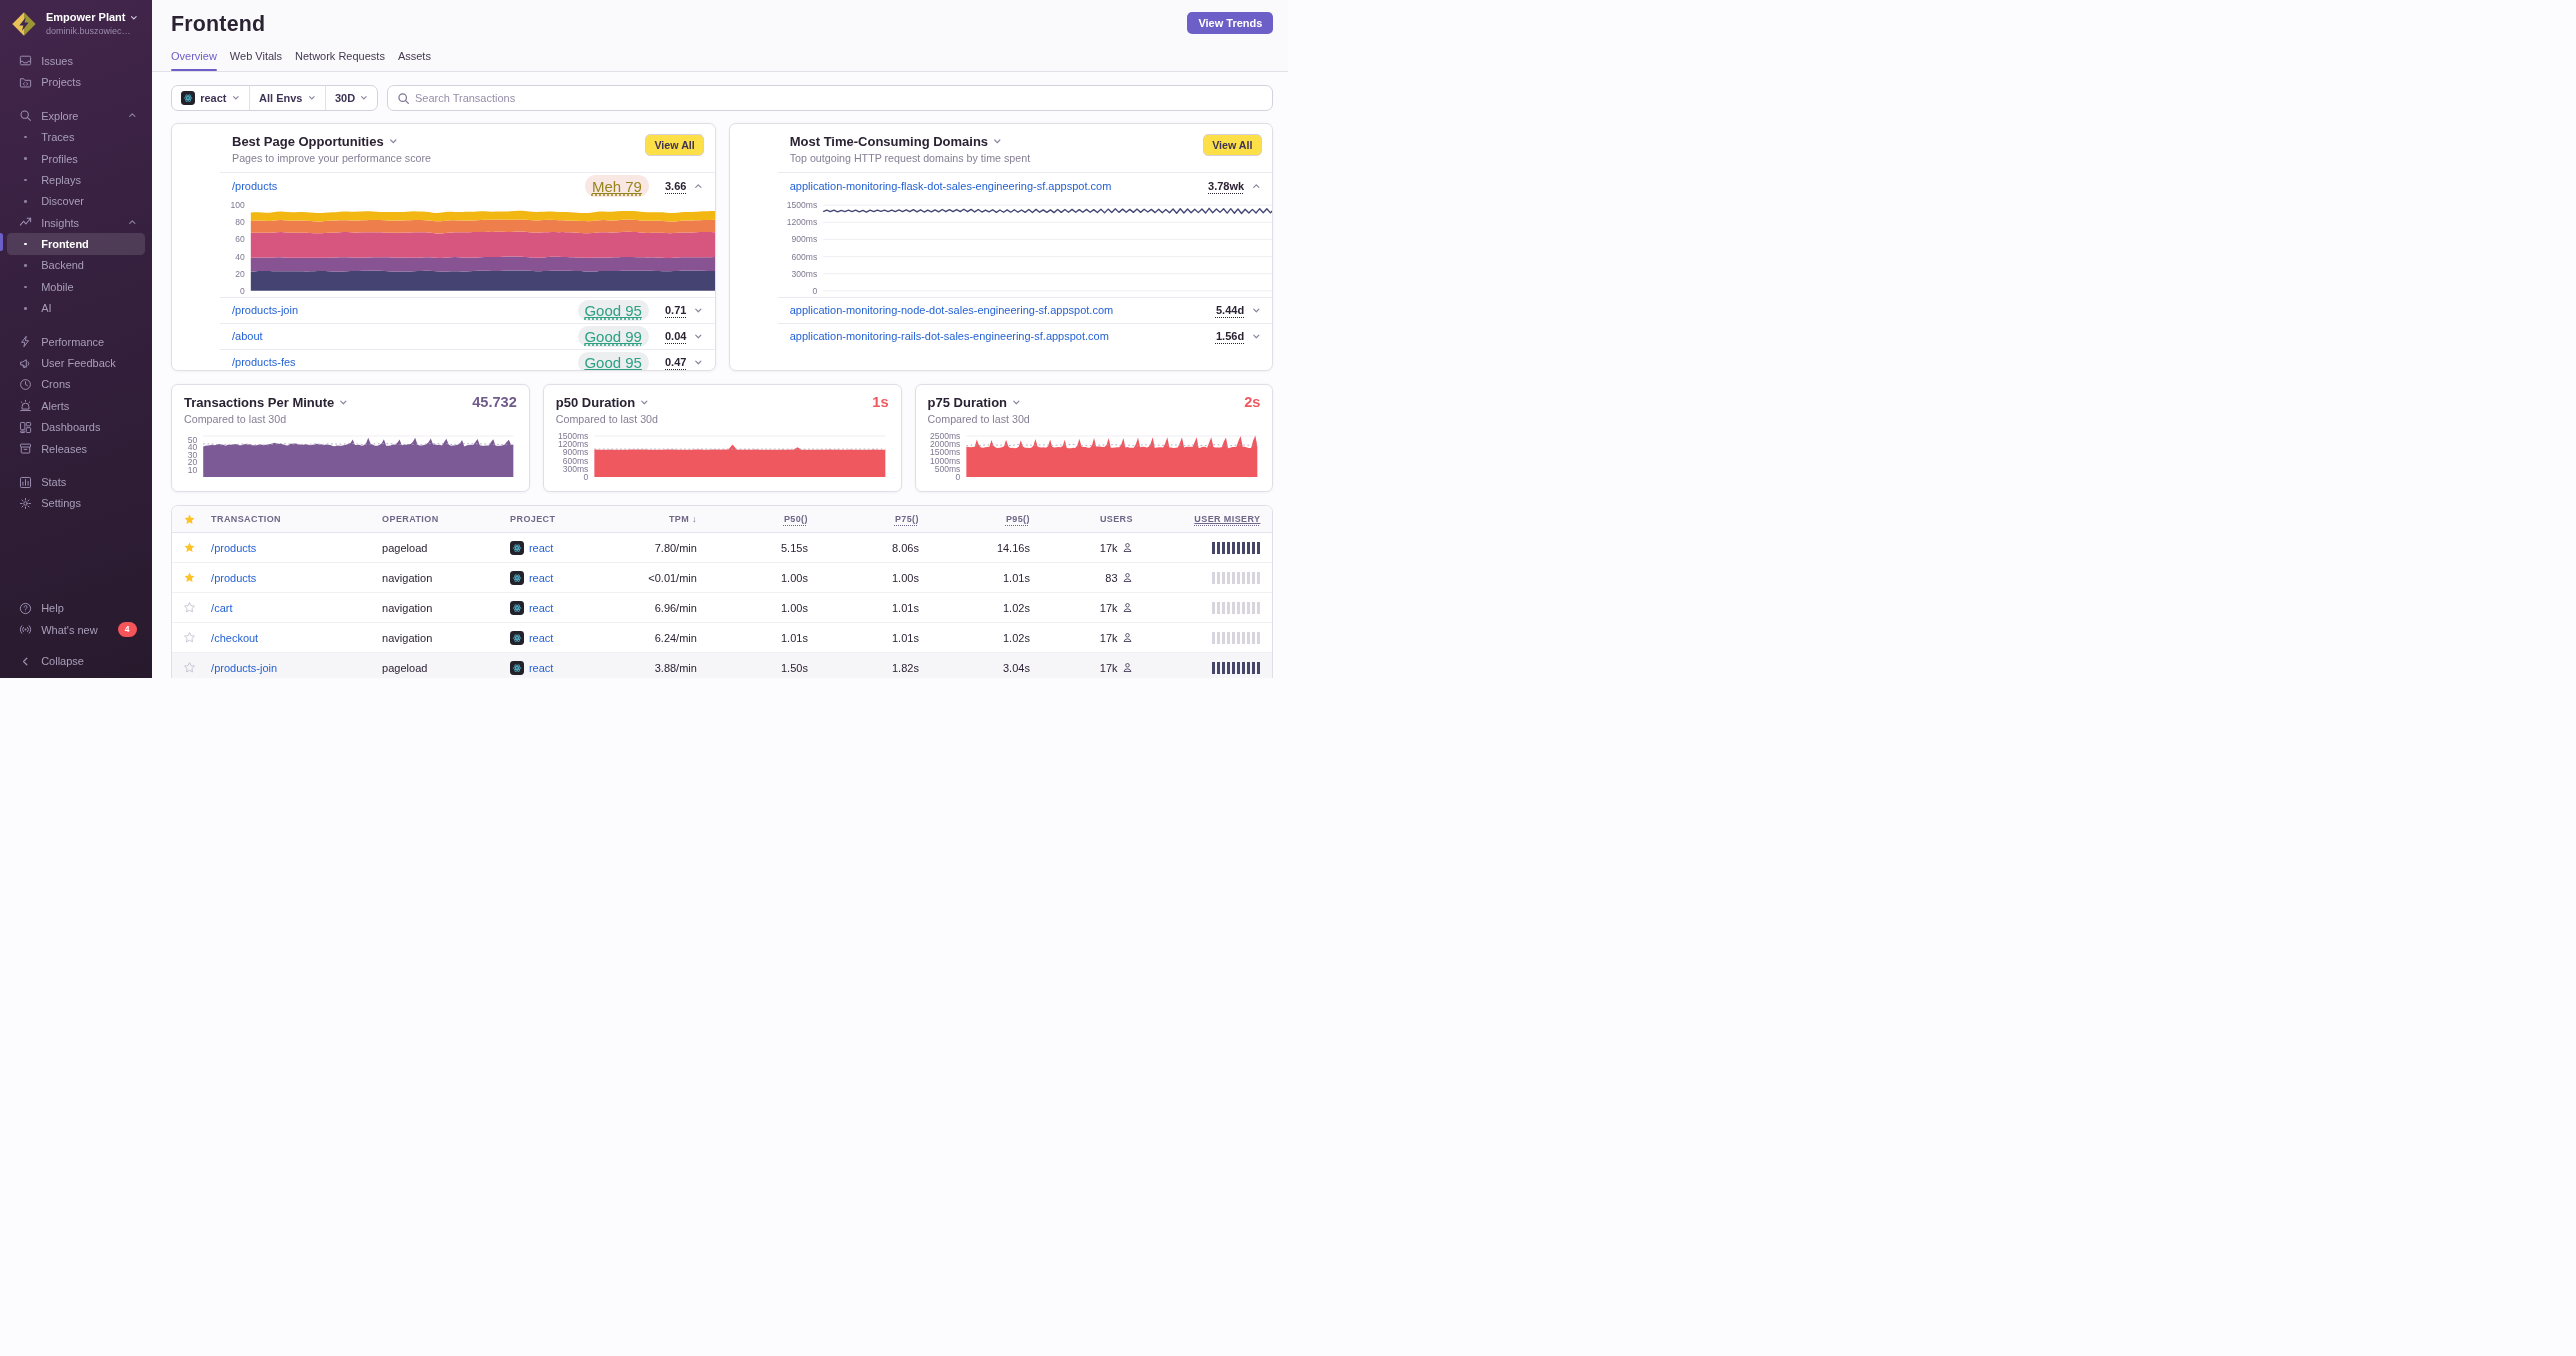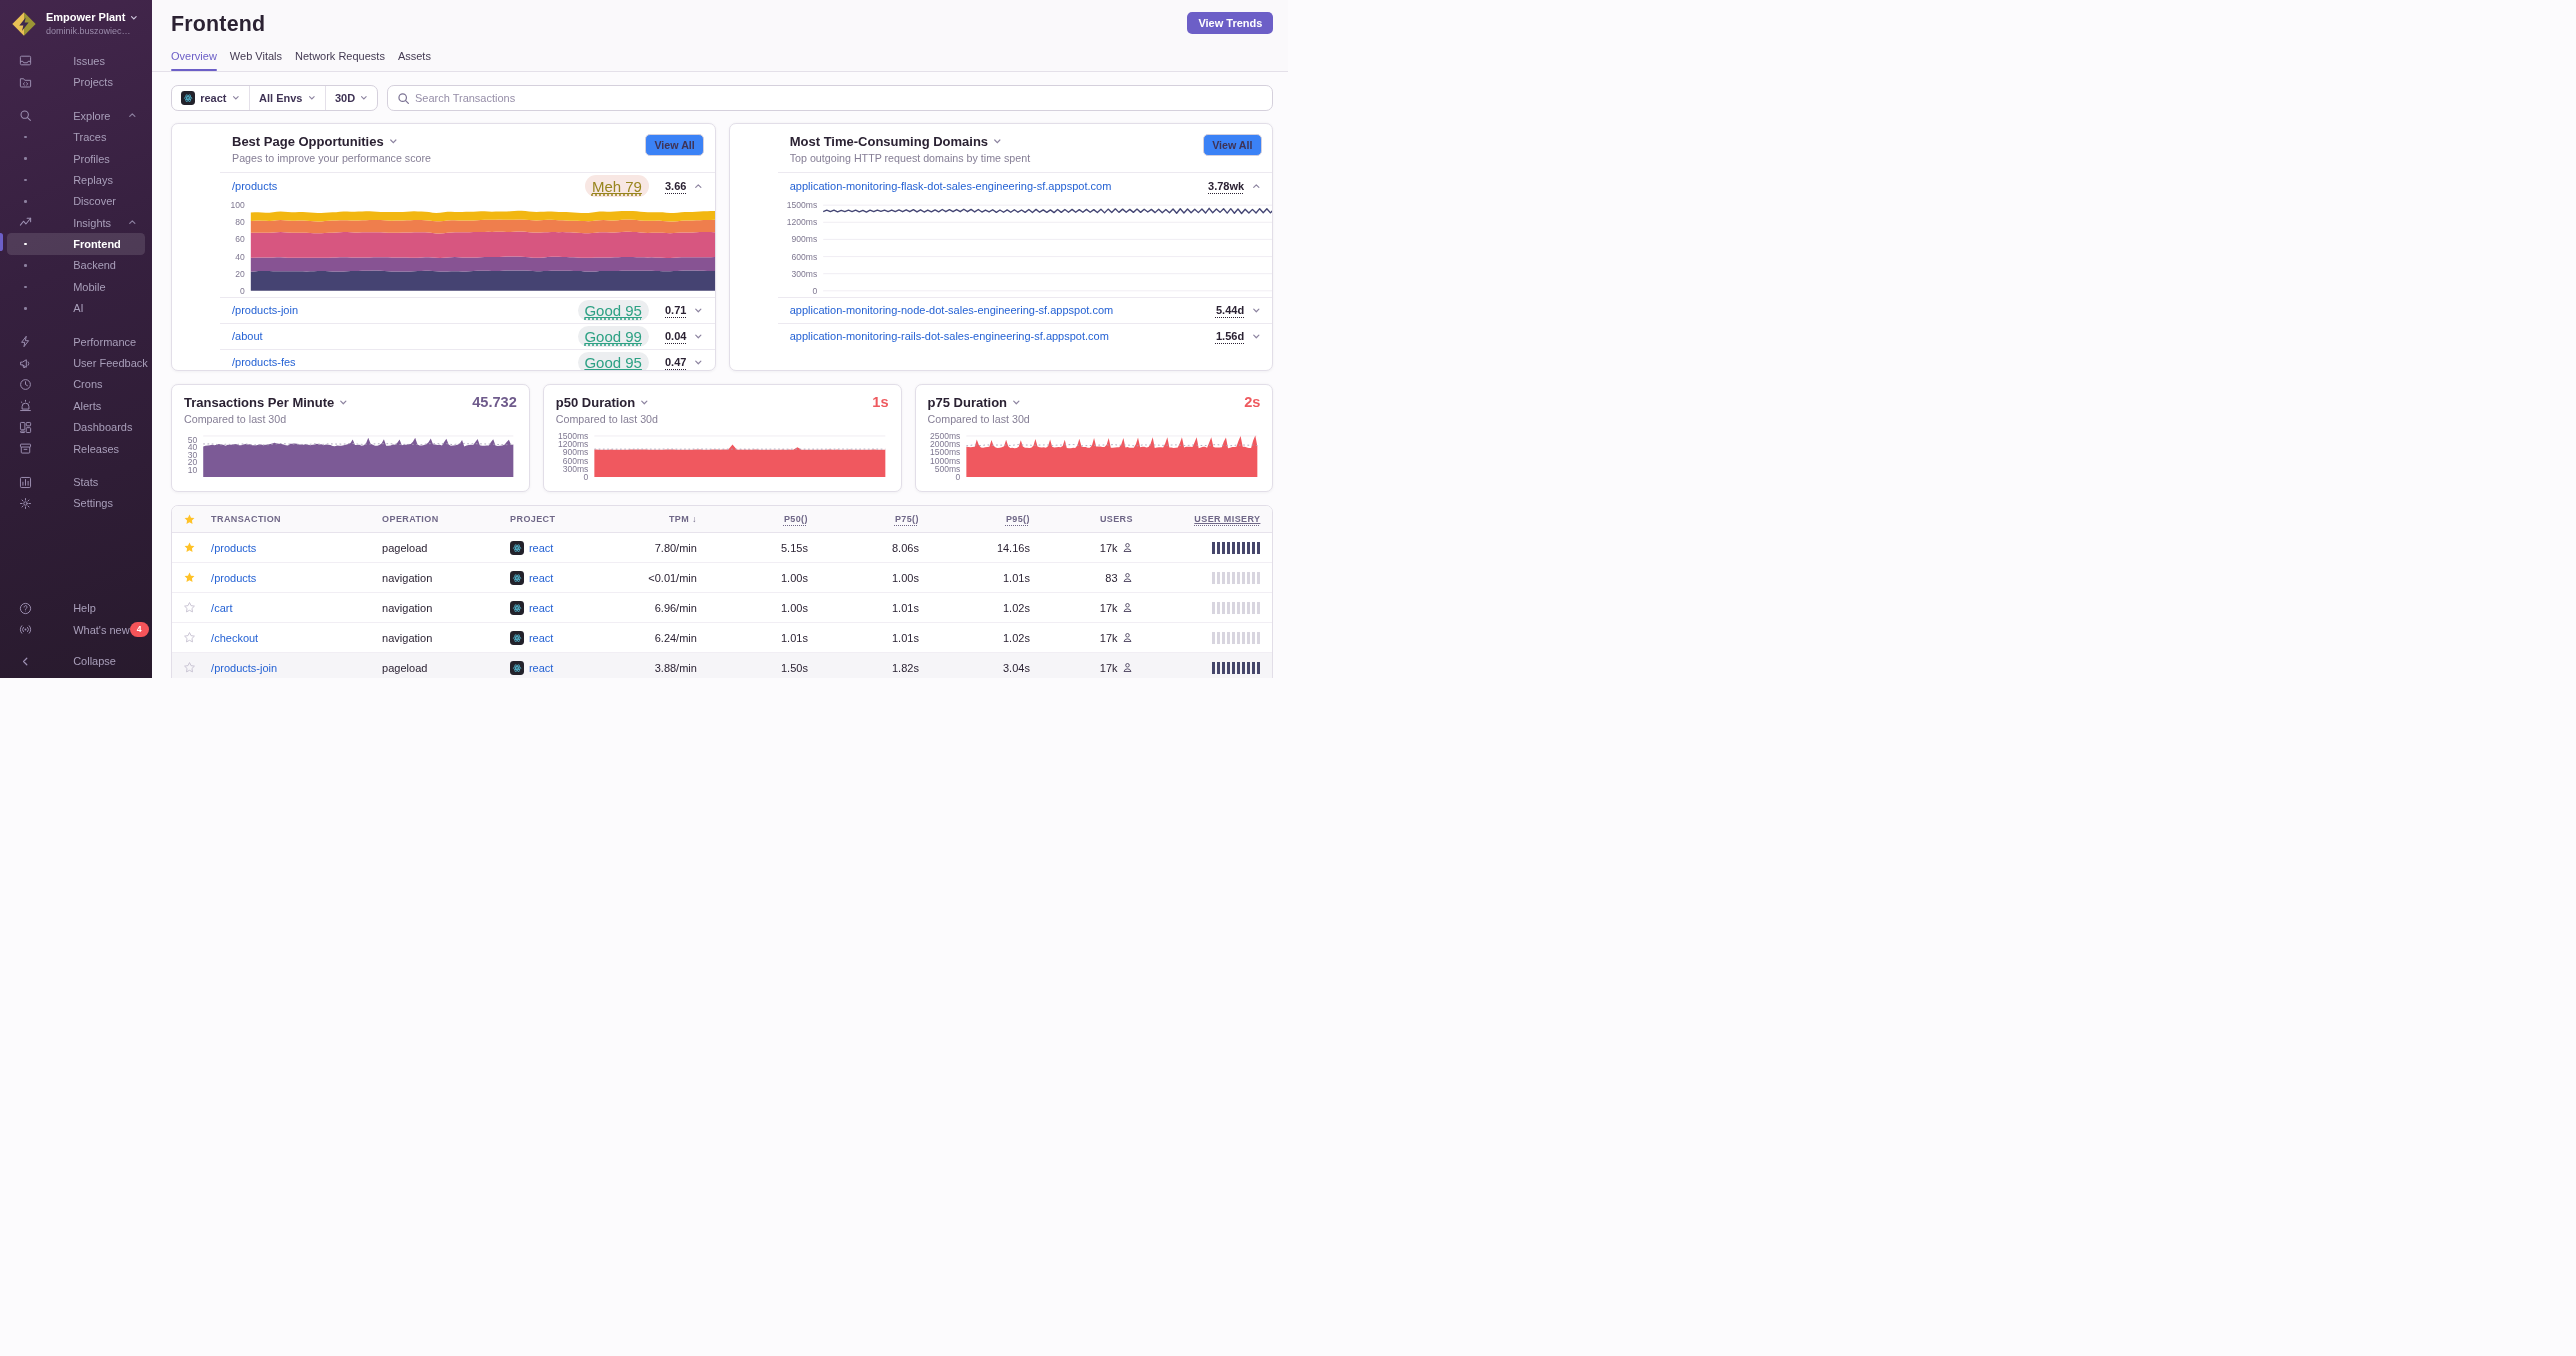--- a/index.html
+++ b/index.html
@@ -20,21 +20,21 @@
   #sb-nav{margin-top:10.3px;}
   .sb-item{display:flex;align-items:center;height:21.4px;padding:0 8.6px 0 12px;cursor:pointer;position:relative;margin:0 6.9px;border-radius:4.3px;}
   .sb-item.gap{margin-top:12px;}
   .sb-item.sel{background:rgba(255,255,255,.12);color:#fff;}
   .sb-item.sel .sb-label{color:#fff;font-weight:bold;}
   .sb-ico-wrap{width:13.7px;height:13.7px;flex:none;margin-right:8.6px;display:flex;align-items:center;justify-content:center;color:#9d90b2;}
   .sb-ico-wrap svg{width:13px;height:13px;}
   .sb-bullet{width:13.7px;flex:none;margin-right:8.6px;display:flex;justify-content:center;}
   .sb-bullet::after{content:"";width:2.6px;height:2.6px;border-radius:50%;background:#8d81a0;}
   .sb-item.sel .sb-bullet::after{background:#fff;}
-  .sb-label{flex:1;white-space:nowrap;margin-left:32px;}
+  .sb-label{flex:1;white-space:nowrap;}
   .sb-chev{color:#8d81a0;display:flex;}
   .count-badge{background:#f55459;color:#fff;font-size:8.6px;font-weight:bold;border-radius:7.7px;min-width:10.3px;height:14.6px;line-height:14.6px;padding:0 4.3px;text-align:center;}
   .sb-foot{position:absolute;left:0;right:0;bottom:6px;}
   .accent-bar{position:absolute;left:0;top:233px;width:2.6px;height:18px;background:#6C5FC7;border-radius:0 2.6px 2.6px 0;}
   
   .main{position:absolute;left:152px;top:0;right:0;bottom:0;}
   .pagehead{background:#faf9fb;padding:12px 14.6px 0 19px;border-bottom:0.9px solid #e4e0e9;}
   .title{font-size:21.4px;font-weight:bold;color:#2b2233;margin:0;letter-spacing:0.2px;}
   .btn-primary{position:absolute;top:12px;right:14.6px;background:#6C5FC7;color:#fff;border:none;border-radius:5.1px;
      font-size:11px;font-weight:bold;padding:5.1px 11px;cursor:pointer;font-family:inherit;}
@@ -54,21 +54,21 @@
   .search input::placeholder{color:#968ea8;}
   .search .mag{position:absolute;left:8.6px;top:6px;color:#7b7293;}
   
   .cards1{display:flex;gap:13px;margin-top:12px;}
   .card{background:#fff;border:0.9px solid #e2dee8;border-radius:6.9px;box-shadow:0 0.9px 2.6px rgba(43,34,51,.05);position:relative;flex:1;overflow:hidden;padding-left:48px;}
   .cards1 .card{height:246px;}
   .card-head{padding:9.4px 12px 7.7px 12px;}
   .card-title{display:flex;align-items:center;gap:5.1px;font-size:13px;font-weight:bold;color:#2b2233;}
   .card-title .chev{color:#8d84a0;}
   .subtitle{font-size:10.7px;color:#857e95;margin-top:3.4px;}
-  .btn-ghost{position:absolute;top:9.4px;right:10.3px;background:#3b82f6;border:0.9px solid #d5d0dc;border-radius:5.1px;
+  .btn-ghost{position:absolute;top:9.4px;right:10.3px;background:#fde047;border:0.9px solid #d5d0dc;border-radius:5.1px;
      font-size:10.7px;font-weight:bold;color:#3f3355;padding:4.3px 8.6px;cursor:pointer;font-family:inherit;}
   .card-body{border-top:0.9px solid #ece9f0;}
   .irow{display:flex;align-items:center;height:25px;padding:0 12px;}
   .irow.first{height:26.5px;}
   .irow + .irow{border-top:0.9px solid #ece9f0;}
   .chartbox + .irow{border-top:0.9px solid #ece9f0;}
   .link{color:#2562d4;font-size:11px;text-decoration:none;cursor:pointer;}
   .irow .grow{flex:1;}
   .badge{font-size:15px;border-radius:17px;padding:2.1px 6.9px;margin-right:8.6px;text-decoration:underline;}
   .badge u, .score u, .dur u{text-decoration:underline dotted;text-underline-offset:2.6px;font-style:normal;}

